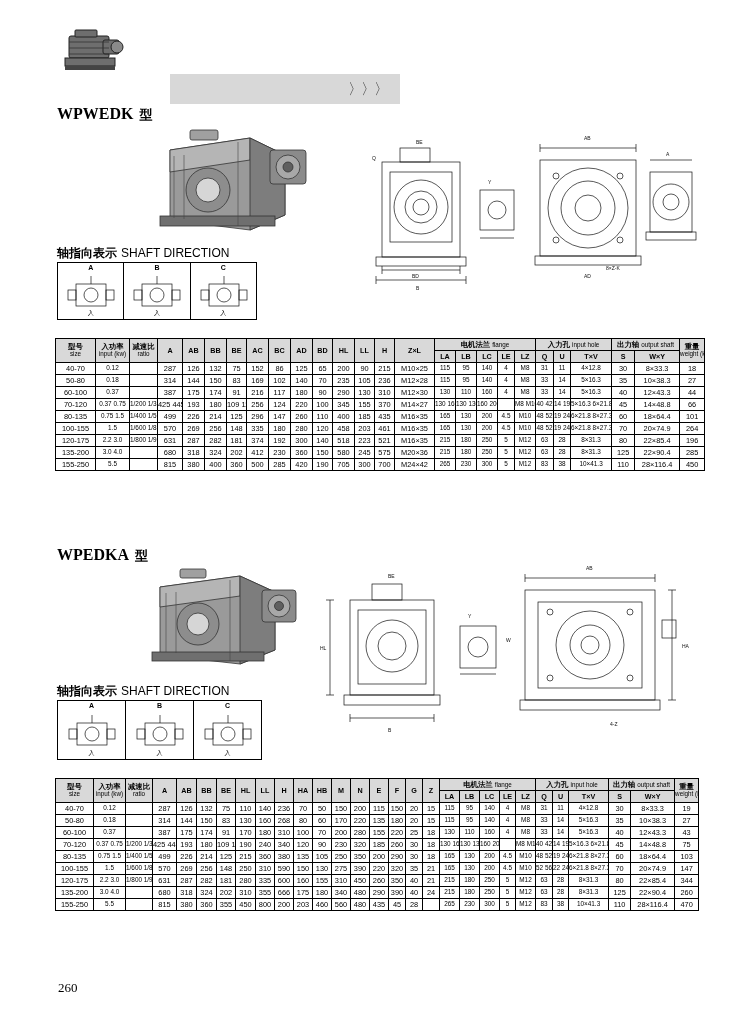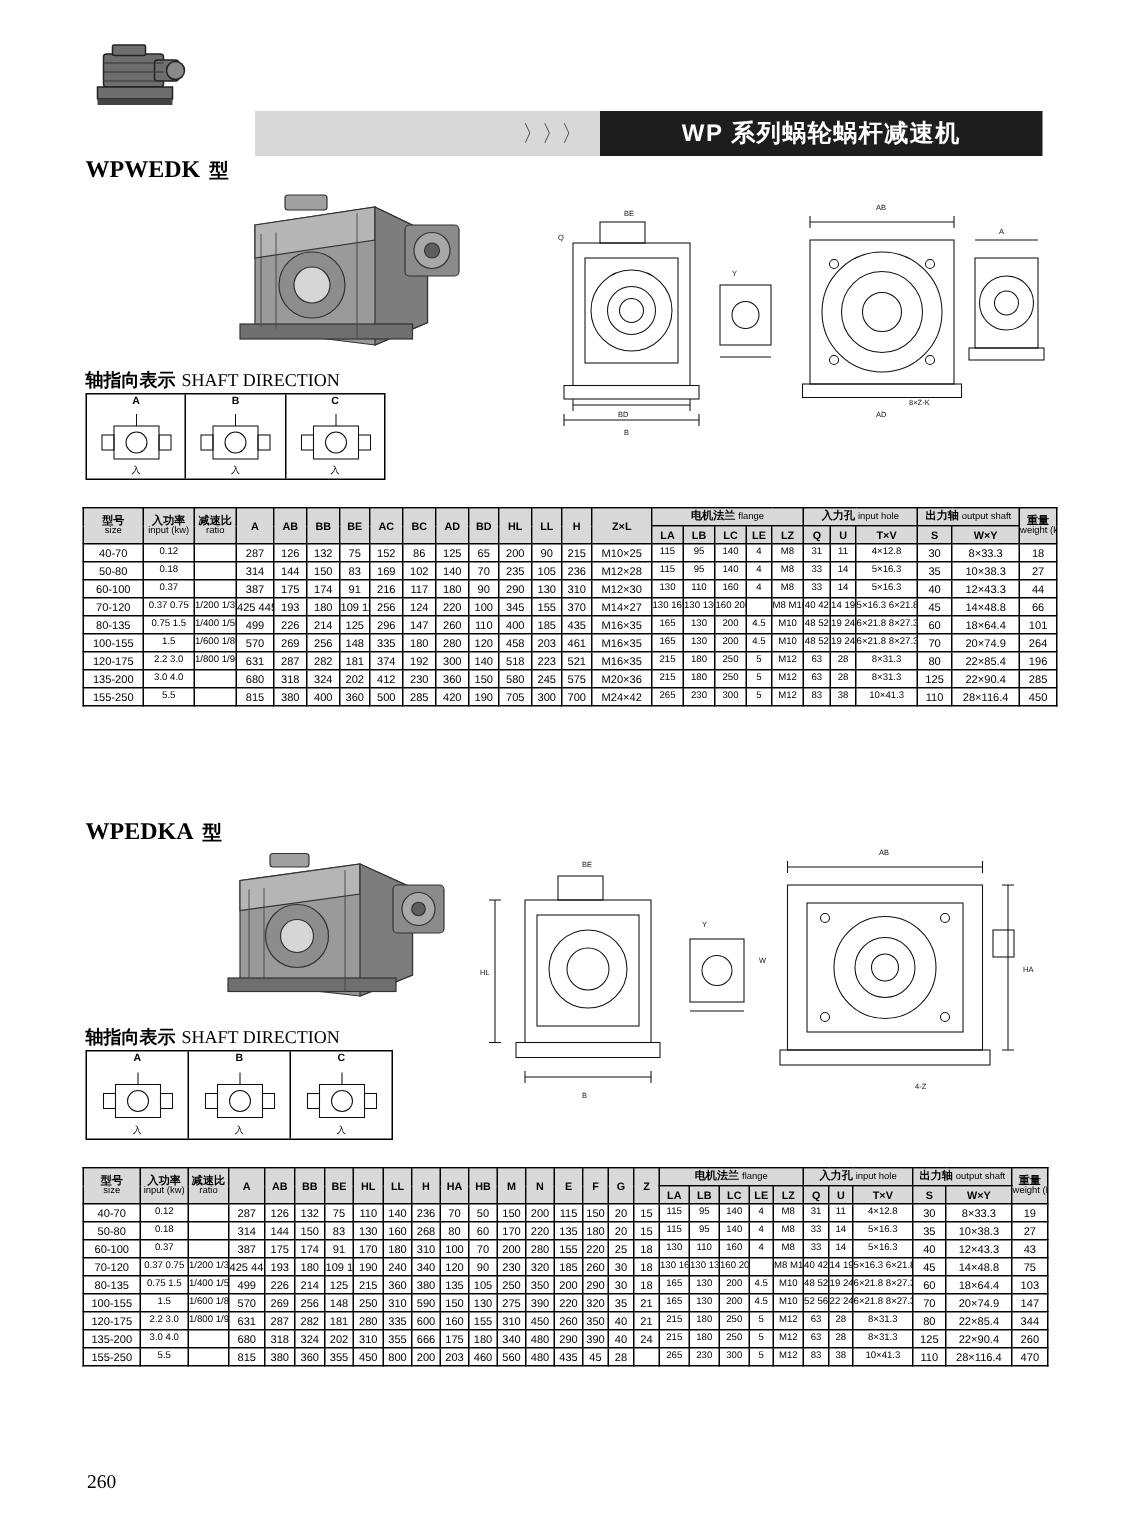--- a/index.html
+++ b/index.html
@@ -22,21 +22,21 @@
     letter-spacing:1px; display:flex; align-items:center; justify-content:center; }
   .header-grey { position:absolute; left:170px; top:46px; width:230px; height:30px; background:#d8d8d8; }
   .chev { position:absolute; left:348px; top:52px; font-size:15px; color:#444; letter-spacing:-2px; }
 
   
   .sec-title { position:absolute; font-family:"Liberation Serif", serif; font-weight:bold; font-size:16px; }
   .sec-title .cn { font-family:"Liberation Sans", sans-serif; font-size:13px; font-weight:bold; margin-left:6px;}
 
   .shaft-label { position:absolute; font-size:12px; }
   .shaft-label .cn { font-weight:bold; }
-  .shaft-label .en { font-family:Liberation Serif, serif; margin-left:4px; }
+  .shaft-label .en { font-family:Liberation Sans, sans-serif; margin-left:4px; }
 
   
   .draw { position:absolute; }
   .draw svg { display:block; }
 
   
   table.spec {
     position:absolute;
     border-collapse:collapse;
     font-size:7.4px;
@@ -84,21 +84,20 @@
         <g stroke="#333" stroke-width="0.8" fill="none">
           <line x1="14" y1="14" x2="54" y2="14"></line>
           <line x1="14" y1="20" x2="54" y2="20"></line>
           <line x1="14" y1="26" x2="54" y2="26"></line>
         </g>
         <rect x="10" y="38" width="50" height="4" fill="#444"></rect>
       </svg>
     </div>
     <div class="header-grey"></div>
     <div class="chev">〉〉〉</div>
-    <div class="header-bar">WP 系列蜗轮蜗杆减速机</div>
   </div>
 
   <div class="sec-title" style="left:57px; top:105px;">
     <span>WPWEDK</span><span class="cn">型</span>
   </div>
 
   <div class="draw" style="left:130px; top:120px;">
     <svg width="190" height="125" viewBox="0 0 190 125">
       <g stroke="#333" stroke-width="0.8">
         <polygon points="40,30 120,18 155,35 155,95 120,110 40,100" fill="#9a9a9a"></polygon>

